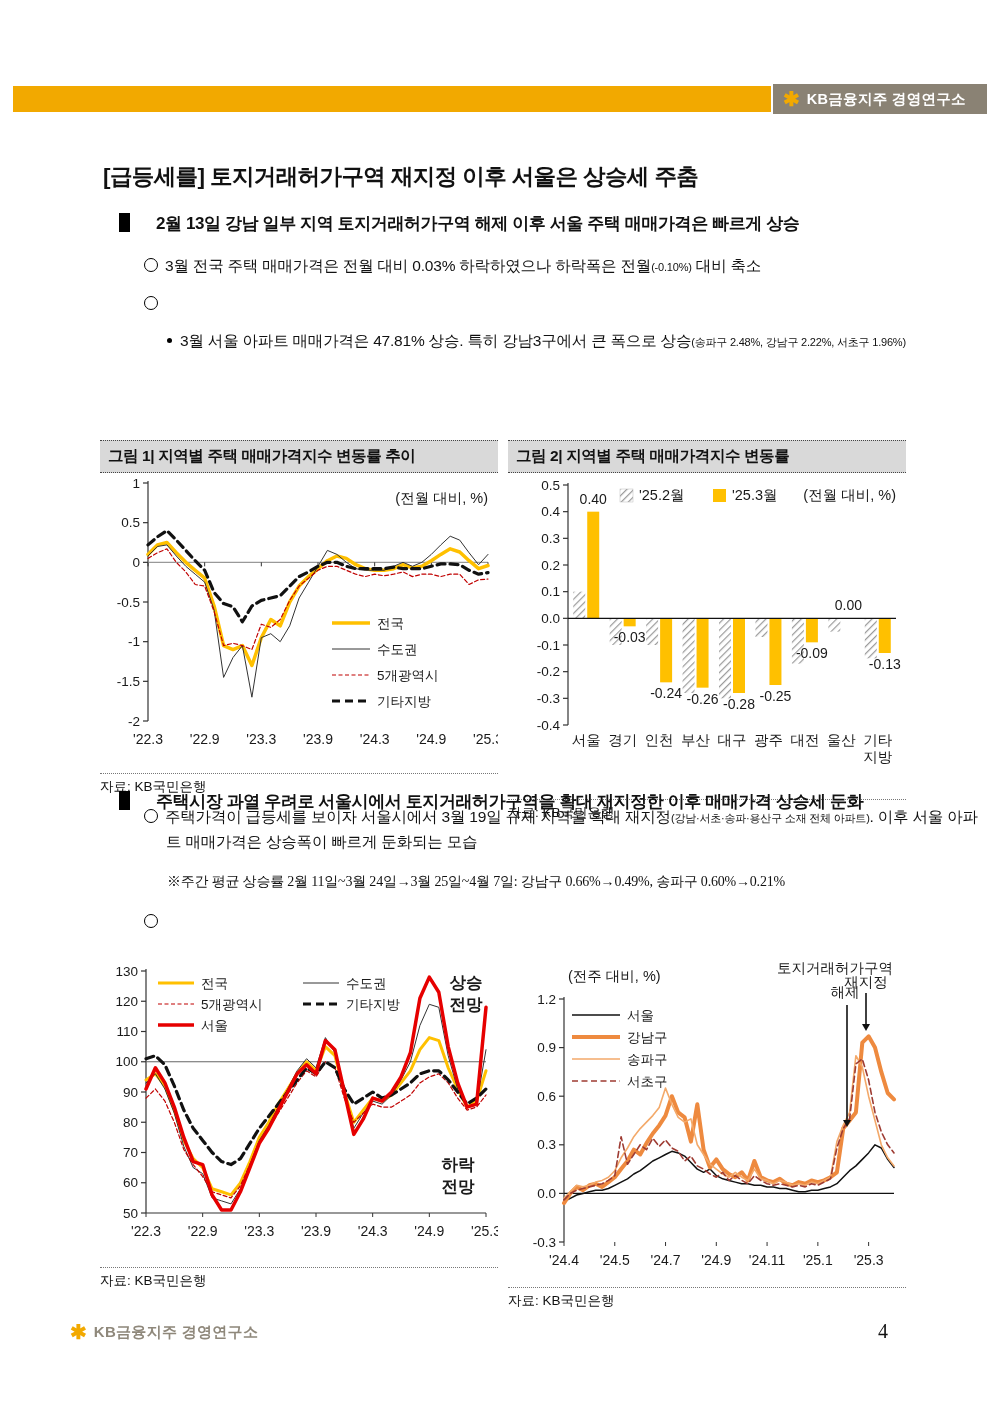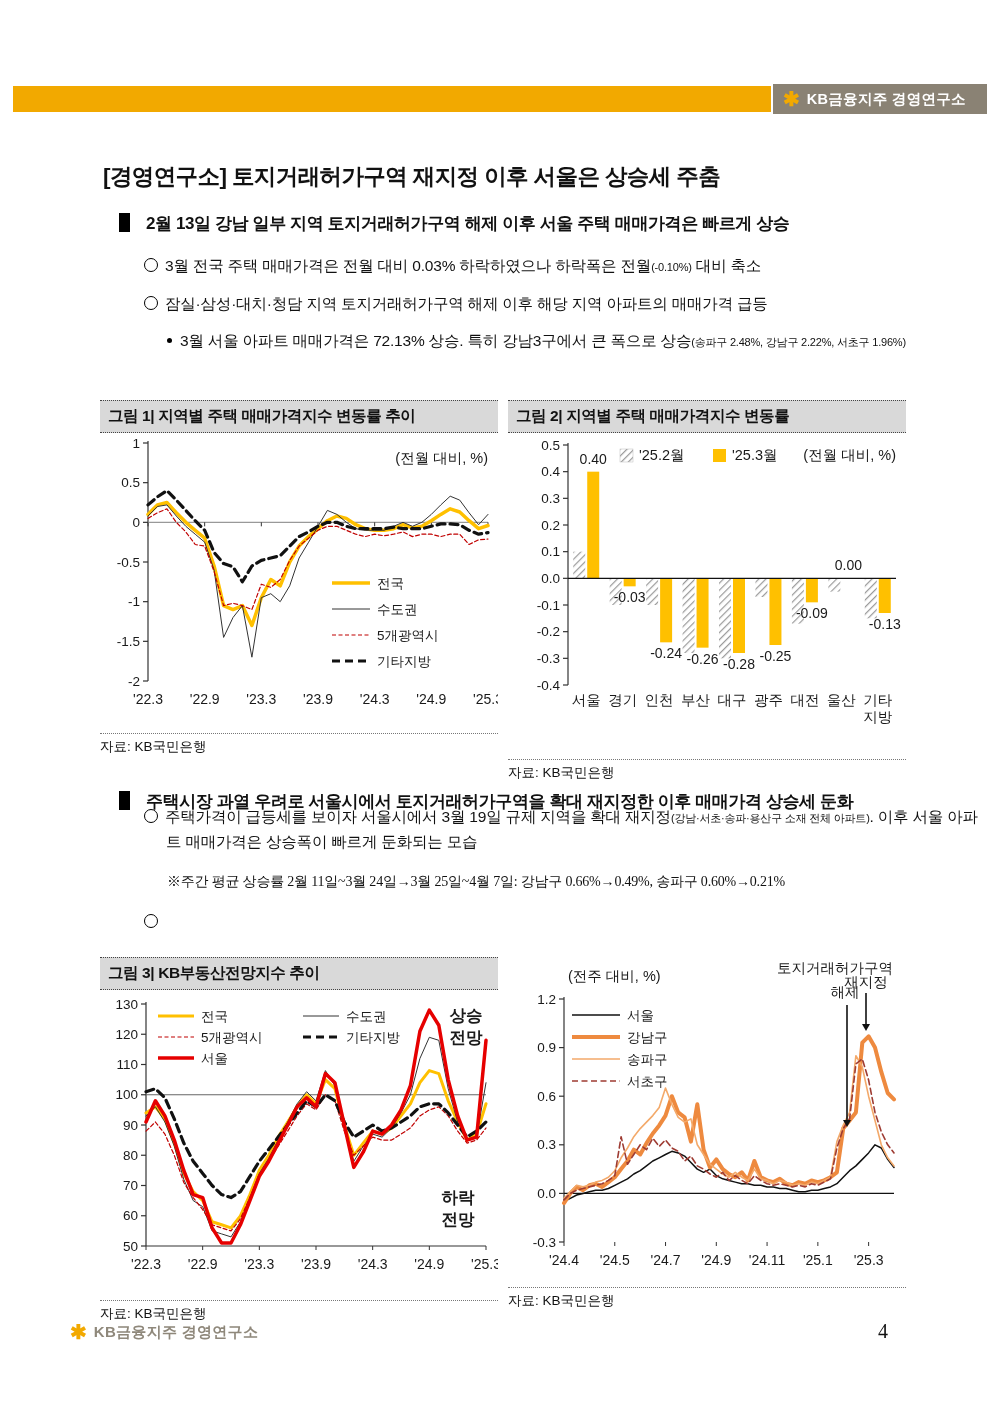--- a/index.html
+++ b/index.html
@@ -4,70 +4,70 @@
 <style>
   html,body{margin:0;padding:0;background:#fff;}
   .page{position:relative;width:1000px;height:1414px;background:#fff;overflow:hidden;
         font-family:"Liberation Sans",sans-serif;color:#111;}
   .accent{position:absolute;left:13px;top:86px;width:758px;height:26px;background:#F2A900;}
   .orgbox{position:absolute;left:773px;top:84px;width:214px;height:30px;background:#8A8274;
           display:flex;align-items:center;gap:7px;padding-left:10px;box-sizing:border-box;}
   .star{color:#F2A900;font-size:20px;font-weight:700;line-height:1;}
   .orgtxt{color:#fff;font-size:14.5px;font-weight:700;letter-spacing:0.3px;white-space:nowrap;}
   .h1{position:absolute;left:103px;top:146px;font-size:22.5px;font-weight:700;letter-spacing:-0.6px;}
-  .sec{position:absolute;left:119px;width:860px;display:flex;gap:16px;align-items:flex-start;
+  .sec{position:absolute;left:119px;width:860px;display:flex;gap:26px;align-items:flex-start;
        font-size:17px;font-weight:700;letter-spacing:-0.4px;}
   .sqmark{width:11px;height:19px;background:#000;flex:0 0 auto;margin-top:1px;}
   .bullet{position:absolute;left:144px;width:818px;font-size:15.5px;line-height:1.6;
           letter-spacing:-0.2px;text-indent:-22px;padding-left:22px;}
   .ring{display:inline-block;width:12px;height:12px;border:1.7px solid #000;border-radius:50%;
         margin-right:7px;vertical-align:-1px;}
   .small{font-size:11px;}
   .subbullet{position:absolute;left:167px;width:772px;font-size:15.5px;line-height:1.65;
              letter-spacing:-0.2px;text-indent:-13px;padding-left:13px;}
   .dot{display:inline-block;width:5px;height:5px;background:#000;border-radius:50%;
        vertical-align:3px;margin-right:8px;}
   .notetxt{position:absolute;left:167px;width:790px;font-size:14px;letter-spacing:-0.2px;font-family:Liberation Serif, serif;}
   .fig{position:absolute;width:398px;}
   .figtitle{background:#D9D9D9;border-top:1.5px dotted #444;border-bottom:1.5px dotted #444;
-            font-size:15.5px;font-weight:600;padding:5px 8px;letter-spacing:-0.4px;box-sizing:border-box;}
+            font-size:15.5px;font-weight:600;padding:5px 8px;letter-spacing:-0.4px;box-sizing:border-box;margin-top:40px;}
   .figsrc{border-top:1.5px dotted #777;font-size:13.5px;padding-top:4px;margin-top:4px;}
   svg text{font-family:"Liberation Sans",sans-serif;fill:#1a1a1a;}
   .footer{position:absolute;left:70px;top:1322px;display:flex;gap:7px;align-items:center;}
   .footer .txt{color:#8F887B;font-size:15px;font-weight:700;letter-spacing:0.3px;}
   .pageno{position:absolute;right:112px;top:1320px;font-family:"Liberation Serif",serif;font-size:20px;}
 </style>
 </head>
 <body>
 
 <div class="page">
 
   <div class="accent"></div>
   <div class="orgbox">
     <span class="star">✱</span>
     <span class="orgtxt">KB금융지주 경영연구소</span>
   </div>
 
-  <h1 class="h1">[경영연구소] 토지거래허가구역 재지정 이후 서울은 상승세 주춤</h1>
+  <h1 class="h1">[급등세를] 토지거래허가구역 재지정 이후 서울은 상승세 주춤</h1>
 
   <div class="sec" style="top:212px">
     <span class="sqmark"></span>
     <span>2월 13일 강남 일부 지역 토지거래허가구역 해제 이후 서울 주택 매매가격은 빠르게 상승</span>
   </div>
 
   <div class="bullet" style="top:254px">
     <span class="ring"></span><span>3월 전국 주택 매매가격은 전월 대비 0.03% 하락하였으나 하락폭은 전월</span><span class="small">(-0.10%)</span><span> 대비 축소</span>
   </div>
 
   <div class="bullet" style="top:292px">
-    <span class="ring"></span><span>잠실·삼성·대치·청담 지역 토지거래허가구역 해제 이후 해당 지역 아파트의 매매가격 급등</span>
+    <span class="ring"></span>
   </div>
 
   <div class="subbullet" style="top:328px">
-    <span class="dot"></span><span>3월 서울 아파트 매매가격은 72.13% 상승. 특히 강남3구에서 큰 폭으로 상승</span><span class="small">(송파구 2.48%, 강남구 2.22%, 서초구 1.96%)</span>
+    <span class="dot"></span><span>3월 서울 아파트 매매가격은 47.81% 상승. 특히 강남3구에서 큰 폭으로 상승</span><span class="small">(송파구 2.48%, 강남구 2.22%, 서초구 1.96%)</span>
   </div>
 
   <div class="fig" style="left:100px;top:400px">
     <div class="figtitle">그림 1| 지역별 주택 매매가격지수 변동률 추이</div>
     <svg id="chart1" width="398" height="292">
         <line x1="48" y1="8" x2="48" y2="248" stroke="#333" stroke-width="1.2"></line>
         <line x1="43" y1="10" x2="48" y2="10" stroke="#333" stroke-width="1.2"></line>
         <text font-size="13.5" text-anchor="end" x="40" y="14.5">1</text>
         <line x1="43" y1="49.666666666666664" x2="48" y2="49.666666666666664" stroke="#333" stroke-width="1.2"></line>
         <text font-size="13.5" text-anchor="end" x="40" y="54.166666666666664">0.5</text>
@@ -199,21 +199,20 @@
     <span class="ring"></span><span>주택가격이 급등세를 보이자 서울시에서 3월 19일 규제 지역을 확대 재지정</span><span class="small">(강남·서초·송파·용산구 소재 전체 아파트)</span><span>. 이후 서울 아파트 매매가격은 상승폭이 빠르게 둔화되는 모습</span>
   </div>
 
   <div class="notetxt" style="top:873px">※주간 평균 상승률 2월 11일~3월 24일→3월 25일~4월 7일: 강남구 0.66%→0.49%, 송파구 0.60%→0.21%</div>
 
   <div class="bullet" style="top:910px">
     <span class="ring"></span>
   </div>
 
   <div class="fig" style="left:100px;top:957px">
-    <div class="figtitle">그림 3| KB부동산전망지수 추이</div>
     <svg id="chart3" width="398" height="302">
         <line x1="46" y1="12" x2="46" y2="256" stroke="#333" stroke-width="1.2"></line>
         <line x1="41" y1="14" x2="46" y2="14" stroke="#333" stroke-width="1.2"></line>
         <text font-size="13.5" text-anchor="end" x="38" y="18.5">130</text>
         <line x1="41" y1="44.25" x2="46" y2="44.25" stroke="#333" stroke-width="1.2"></line>
         <text font-size="13.5" text-anchor="end" x="38" y="48.75">120</text>
         <line x1="41" y1="74.5" x2="46" y2="74.5" stroke="#333" stroke-width="1.2"></line>
         <text font-size="13.5" text-anchor="end" x="38" y="79">110</text>
         <line x1="41" y1="104.75" x2="46" y2="104.75" stroke="#333" stroke-width="1.2"></line>
         <text font-size="13.5" text-anchor="end" x="38" y="109.25">100</text>

